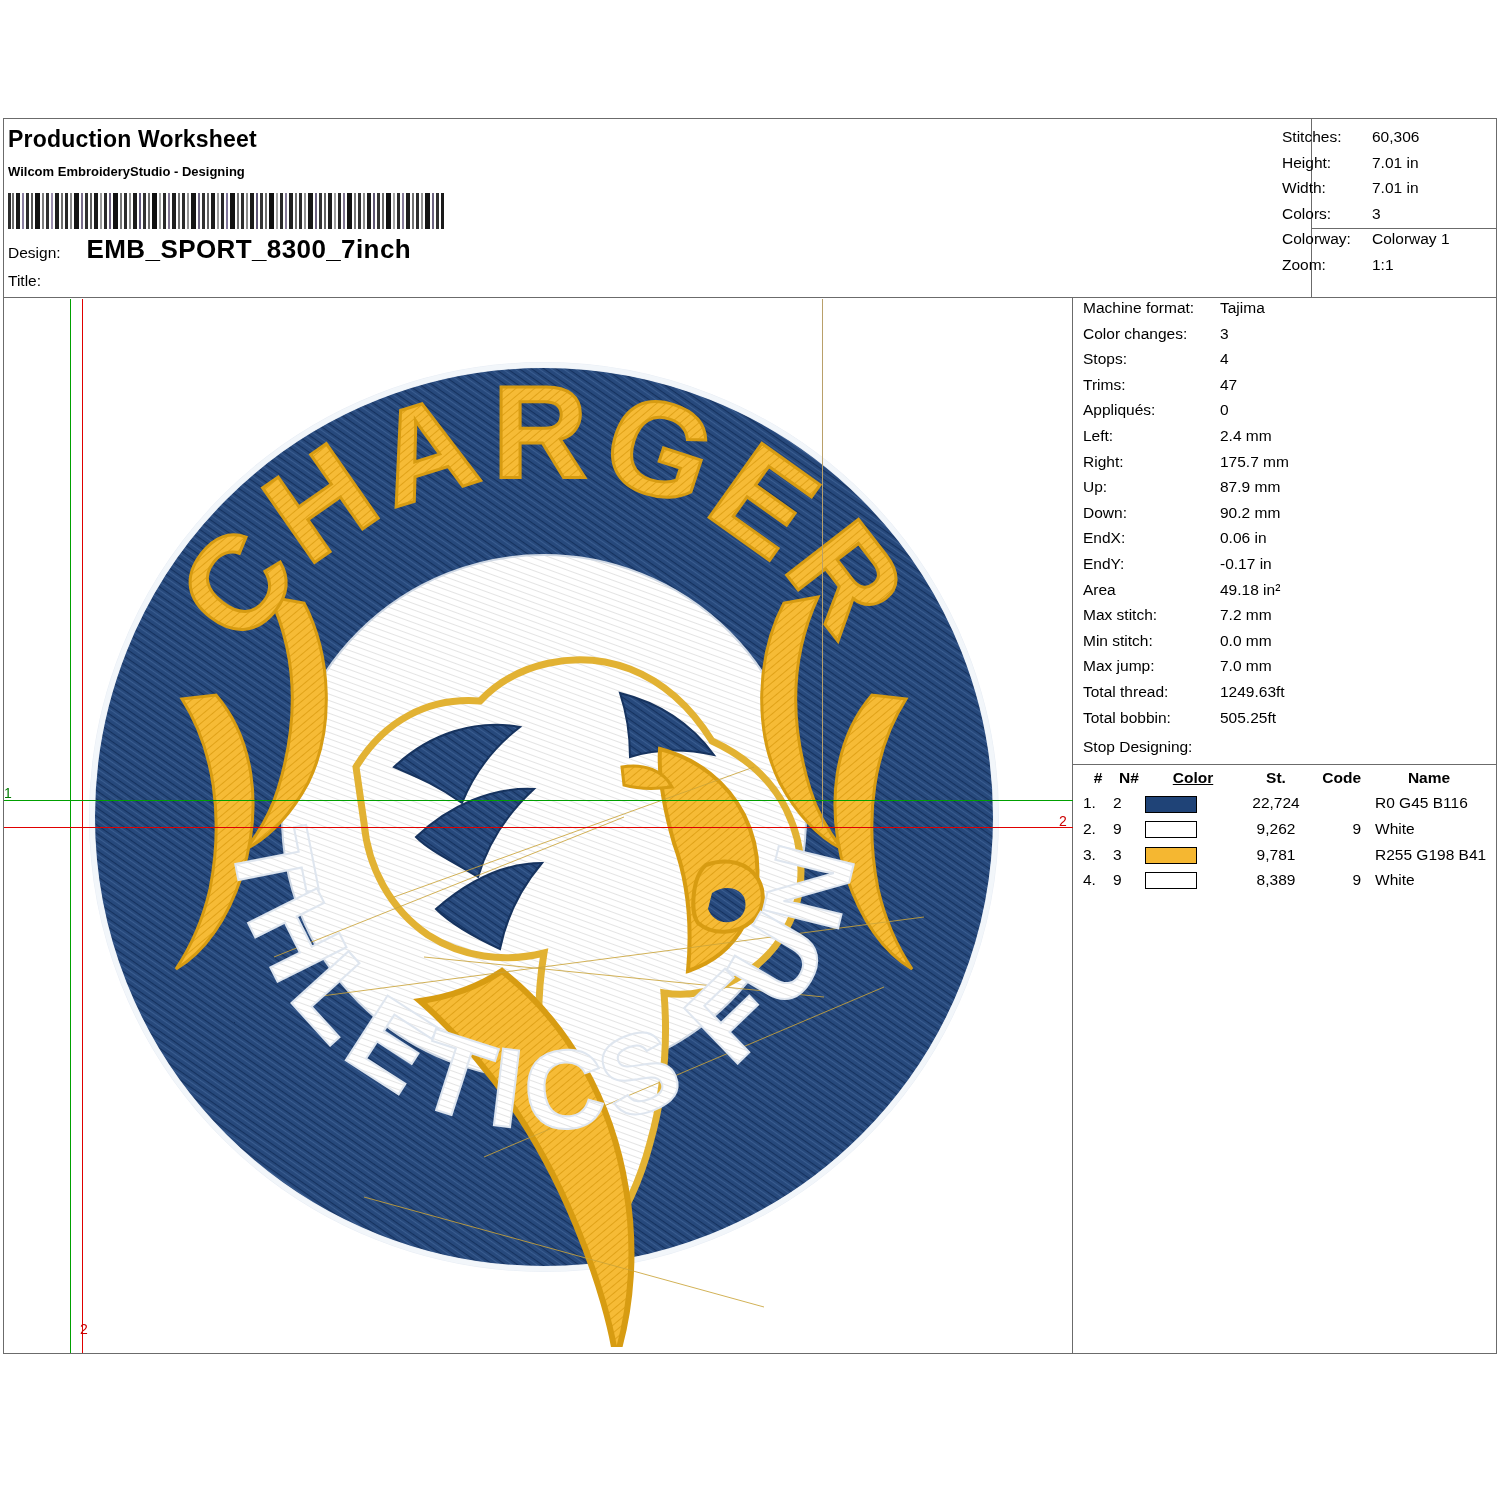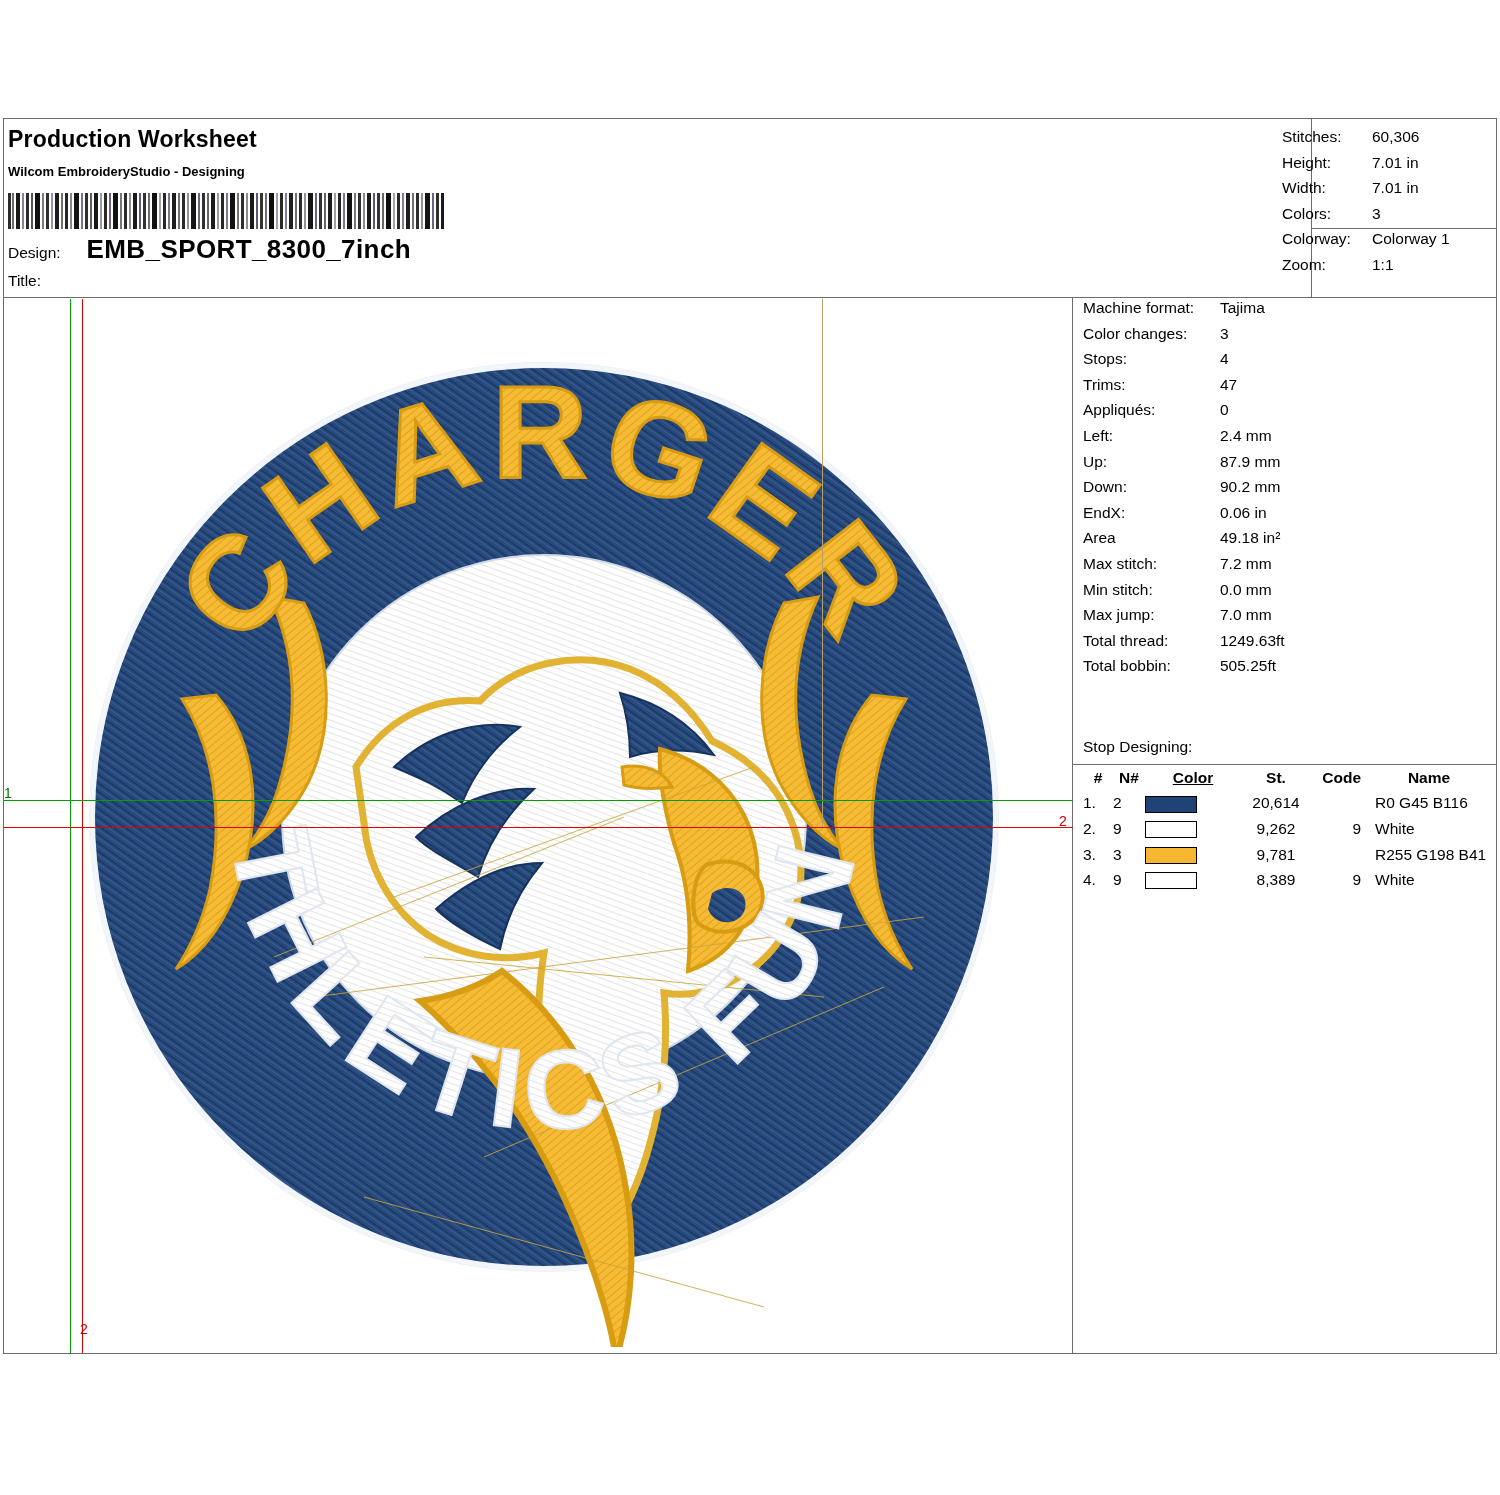--- a/index.html
+++ b/index.html
@@ -421,30 +421,38 @@
       </div>
     <div class="row">
         <span class="k">Appliqués:</span>
         <span class="v">0</span>
       </div>
     <div class="row">
         <span class="k">Left:</span>
         <span class="v">2.4 mm</span>
       </div>
     <div class="row">
+        <span class="k">Right:</span>
+        <span class="v">175.7 mm</span>
+      </div>
+    <div class="row">
         <span class="k">Up:</span>
         <span class="v">87.9 mm</span>
       </div>
     <div class="row">
         <span class="k">Down:</span>
         <span class="v">90.2 mm</span>
       </div>
     <div class="row">
         <span class="k">EndX:</span>
         <span class="v">0.06 in</span>
+      </div>
+    <div class="row">
+        <span class="k">EndY:</span>
+        <span class="v">-0.17 in</span>
       </div>
     <div class="row">
         <span class="k">Area</span>
         <span class="v">49.18 in²</span>
       </div>
     <div class="row">
         <span class="k">Max stitch:</span>
         <span class="v">7.2 mm</span>
       </div>
     <div class="row">
@@ -478,21 +486,21 @@
           <th class="c-code">Code</th>
           <th class="c-name">Name</th>
           <th class="c-chart th-underline">Chart</th>
         </tr>
       </thead>
       <tbody>
         <tr>
           <td class="c-num">1.</td>
           <td class="c-n">2</td>
           <td class="c-col"><span class="swatch" style="background:#1f4377"></span></td>
-          <td class="c-st">20,614</td>
+          <td class="c-st">22,724</td>
           <td class="c-code"></td>
           <td class="c-name">R0 G45 B116</td>
           <td class="c-chart"></td>
         </tr>
         <tr>
           <td class="c-num">2.</td>
           <td class="c-n">9</td>
           <td class="c-col"><span class="swatch" style="background:#ffffff"></span></td>
           <td class="c-st">9,262</td>
           <td class="c-code">9</td>

